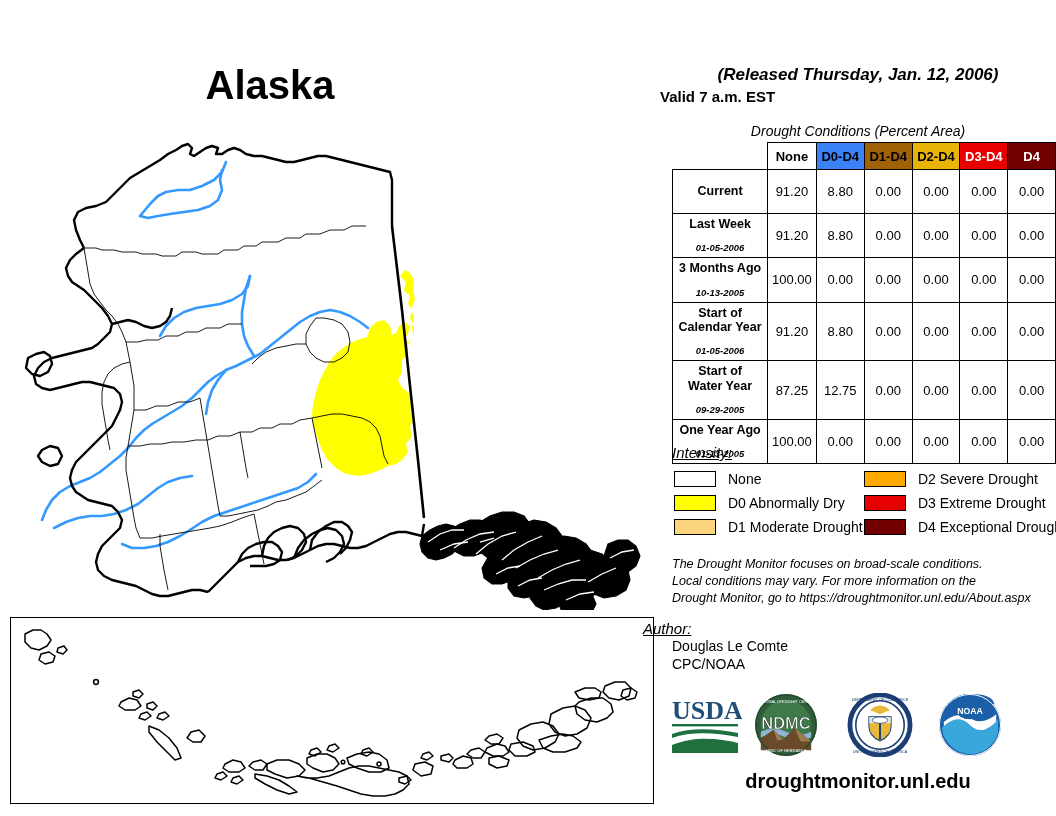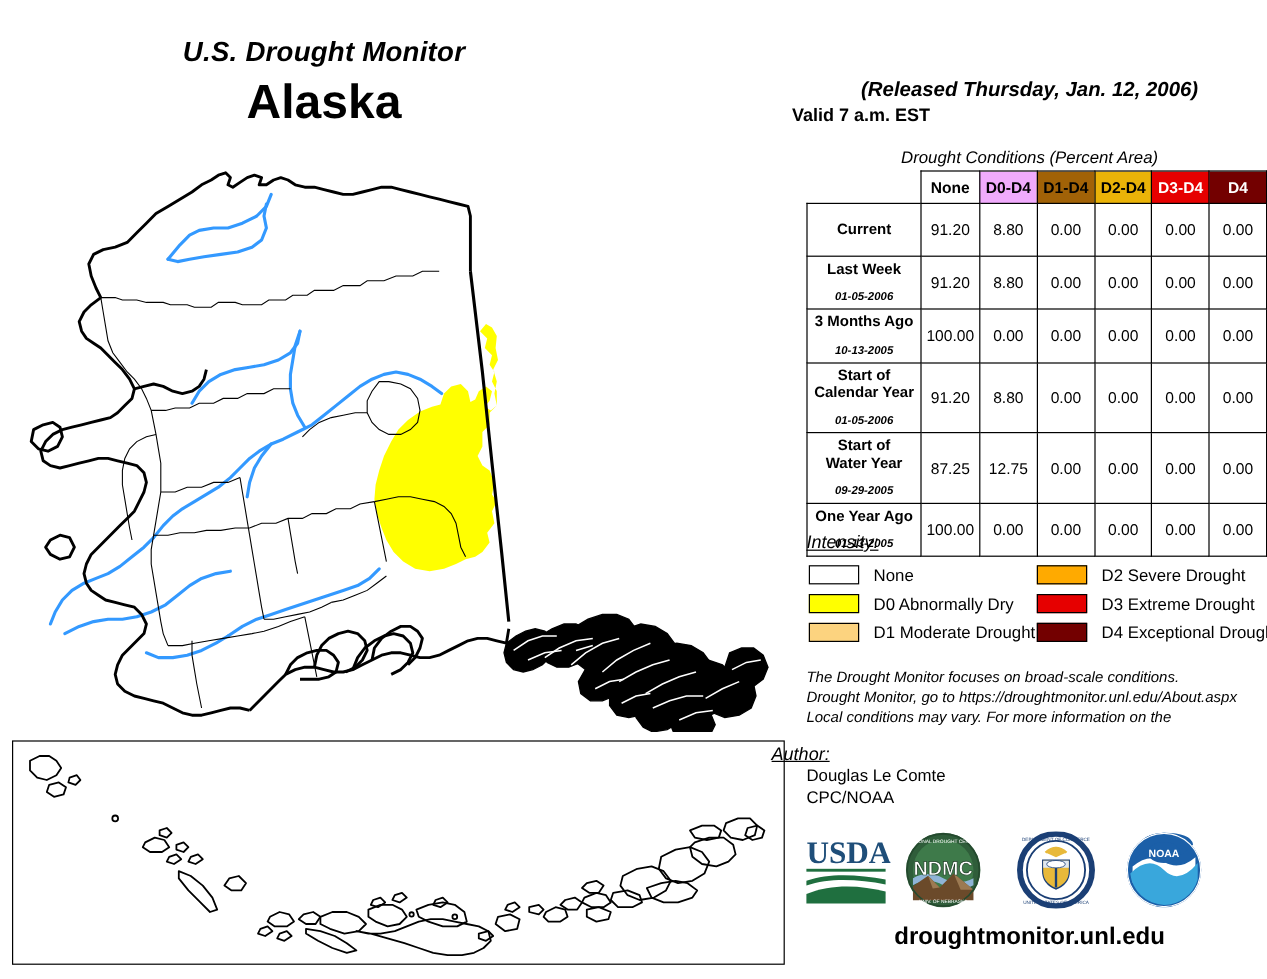--- a/index.html
+++ b/index.html
@@ -209,33 +209,32 @@
     border: 1.5px solid #000;
     box-sizing: border-box;
   }
   #map-inset { position: absolute; left: 0; top: 0; }
 </style>
 </head>
 <body>
 
 <div id="page">
 
-  <div id="title-dm">U.S. Drought Monitor</div>
   <div id="title-state">Alaska</div>
 
   <div id="hdr-released">(Released Thursday, Jan. 12, 2006)</div>
   <div id="hdr-valid">Valid 7 a.m. EST</div>
   <div id="tbl-caption">Drought Conditions (Percent Area)</div>
 
   <table id="cond-table">
     <thead>
       <tr>
         <th class="corner"></th>
       <th style="background: rgb(255, 255, 255); color: rgb(0, 0, 0);">None</th>
-          <th style="background: #f0abfc; color: rgb(0, 0, 0);">D0-D4</th>
+          <th style="background: #3b82f6; color: rgb(0, 0, 0);">D0-D4</th>
           <th style="background: #a16207; color: rgb(0, 0, 0);">D1-D4</th>
           <th style="background: #eab308; color: rgb(0, 0, 0);">D2-D4</th>
           <th style="background: rgb(230, 0, 0); color: rgb(255, 255, 255);">D3-D4</th>
           <th style="background: rgb(115, 0, 0); color: rgb(255, 255, 255);">D4</th>
         </tr>
     </thead>
     <tbody>
         <tr>
           <td class="rowhdr">Current</td>
           <td class="val">91.20</td>
@@ -318,22 +317,22 @@
         <div class="legend-text">D3 Extreme Drought</div>
       </div>
       <div class="legend-row">
         <div class="legend-swatch" style="background: rgb(115, 0, 0);"></div>
         <div class="legend-text">D4 Exceptional Drought</div>
       </div>
     </div>
 
   <div id="disclaimer">
     <div>The Drought Monitor focuses on broad-scale conditions.</div>
+    <div>Local conditions may vary. For more information on the</div>
     <div>Drought Monitor, go to https://droughtmonitor.unl.edu/About.aspx</div>
-    <div>Local conditions may vary. For more information on the</div>
   </div>
 
   <div id="author-label">Author:</div>
   <div id="author-name">Douglas Le Comte</div>
   <div id="author-org">CPC/NOAA</div>
 
   <div id="logos">
 
     <div class="logo" id="logo-usda">
       <svg width="72" height="64" viewBox="0 0 72 64">

